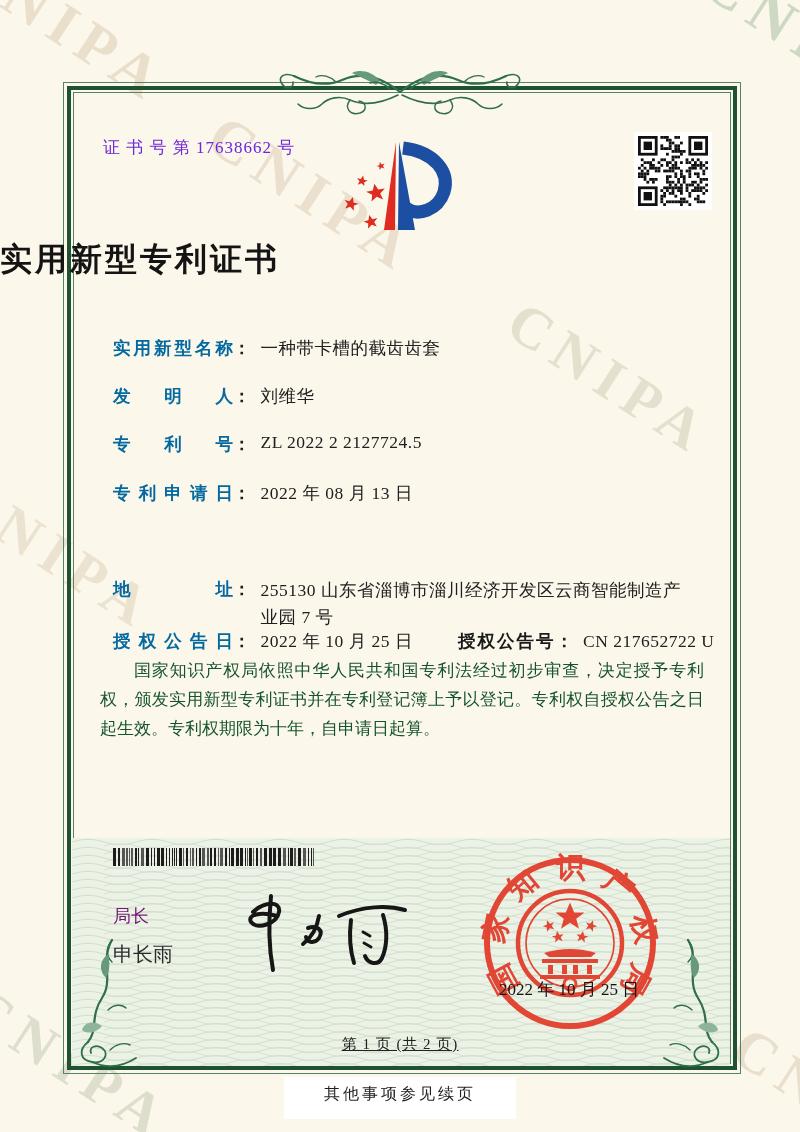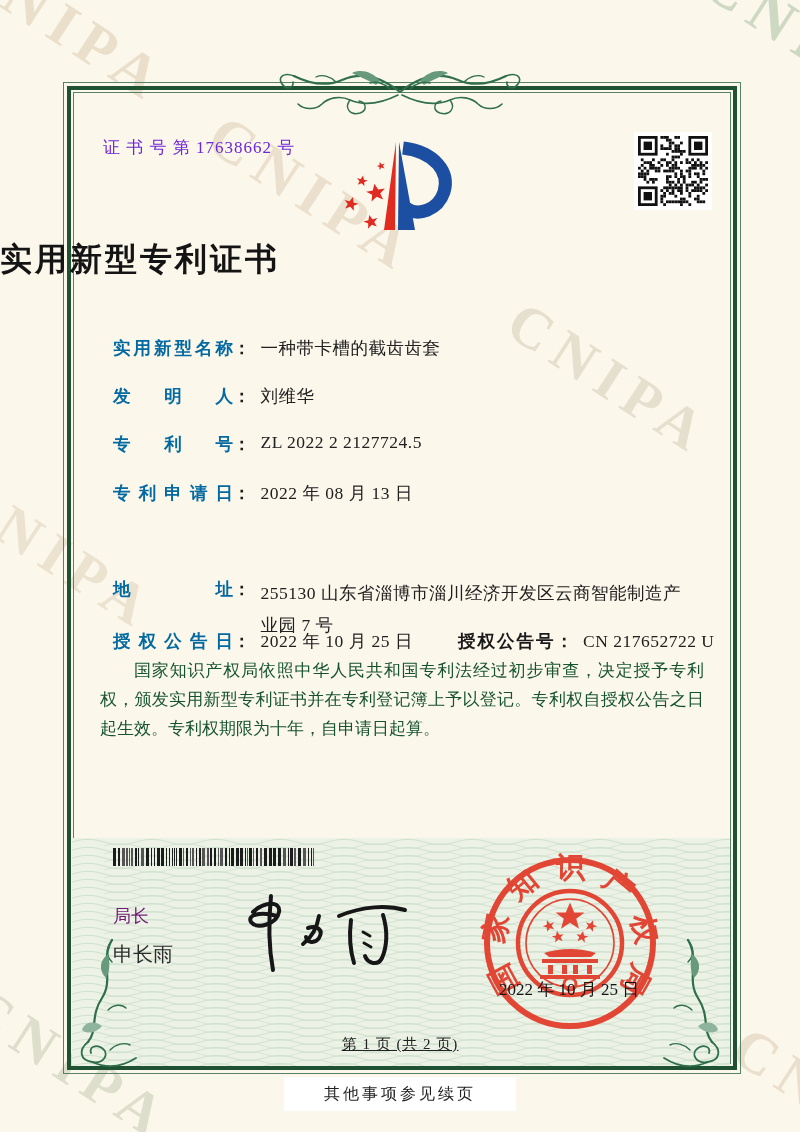--- a/index.html
+++ b/index.html
@@ -42,39 +42,39 @@
     font-size:32px; font-weight:bold; letter-spacing:3px; color:#141414;
   }
   
   .frow { position:absolute; left:113px; font-size:17.5px; white-space:nowrap; }
   .flabel {
     display:inline-block; width:120px; font-weight:bold;
     text-align:justify; text-align-last:justify; vertical-align:top; color:#0369a1;
   }
   .fcolon { font-weight:bold; margin-right:10px; vertical-align:top; }
   .fvalue { color:#202020; letter-spacing:0.5px; }
-  .frow.addr .fvalue { display:inline-block; width:437px; white-space:normal; line-height:32px; }
+  .frow.addr .fvalue { display:inline-block; width:437px; white-space:normal; line-height:27px; }
   .grant-no-group { position:absolute; left:297px; top:0;padding-left:48px; }
   .flabel2 { font-weight:bold; letter-spacing:2px; color:#1a1a1a; }
   
   .body-text {
     position:absolute; left:100px; top:656px; width:604px;
     font-size:17px; line-height:29px; text-align:justify; color:#14532d;
   }
   .body-text p { text-indent:2em; margin:0; }
   
   .guilloche { position:absolute; left:72px; top:838px; }
   .barcode { position:absolute; left:113px; top:848px; width:205px; height:18px; }
   .sig-title { position:absolute; left:113px; top:904px; font-size:18px; color:#701a75; }
   .sig-name  { position:absolute; left:113px; top:941px; font-size:20px; color:#2a2a2a; }
   .autograph { position:absolute; left:213px; top:886px; }
   .seal { position:absolute; left:475px; top:848px; }
   .page-no { position:absolute; left:0; top:1035px; width:100%; text-align:center; font-size:15px; letter-spacing:1px; color:#222;text-decoration:underline; }
   .cont-note {
-    position:absolute; left:284px; top:1077px; width:232px; height:34px;
+    position:absolute; left:284px; top:1077px; width:232px; height:42px;
     background:#ffffff; text-align:center; line-height:34px;
     font-size:16px; letter-spacing:3px; color:#1f1f1f;
   }
 </style>
 </head>
 <body>
 
 <div id="page">
 
   <div class="wm wm1">CNIPA</div>

